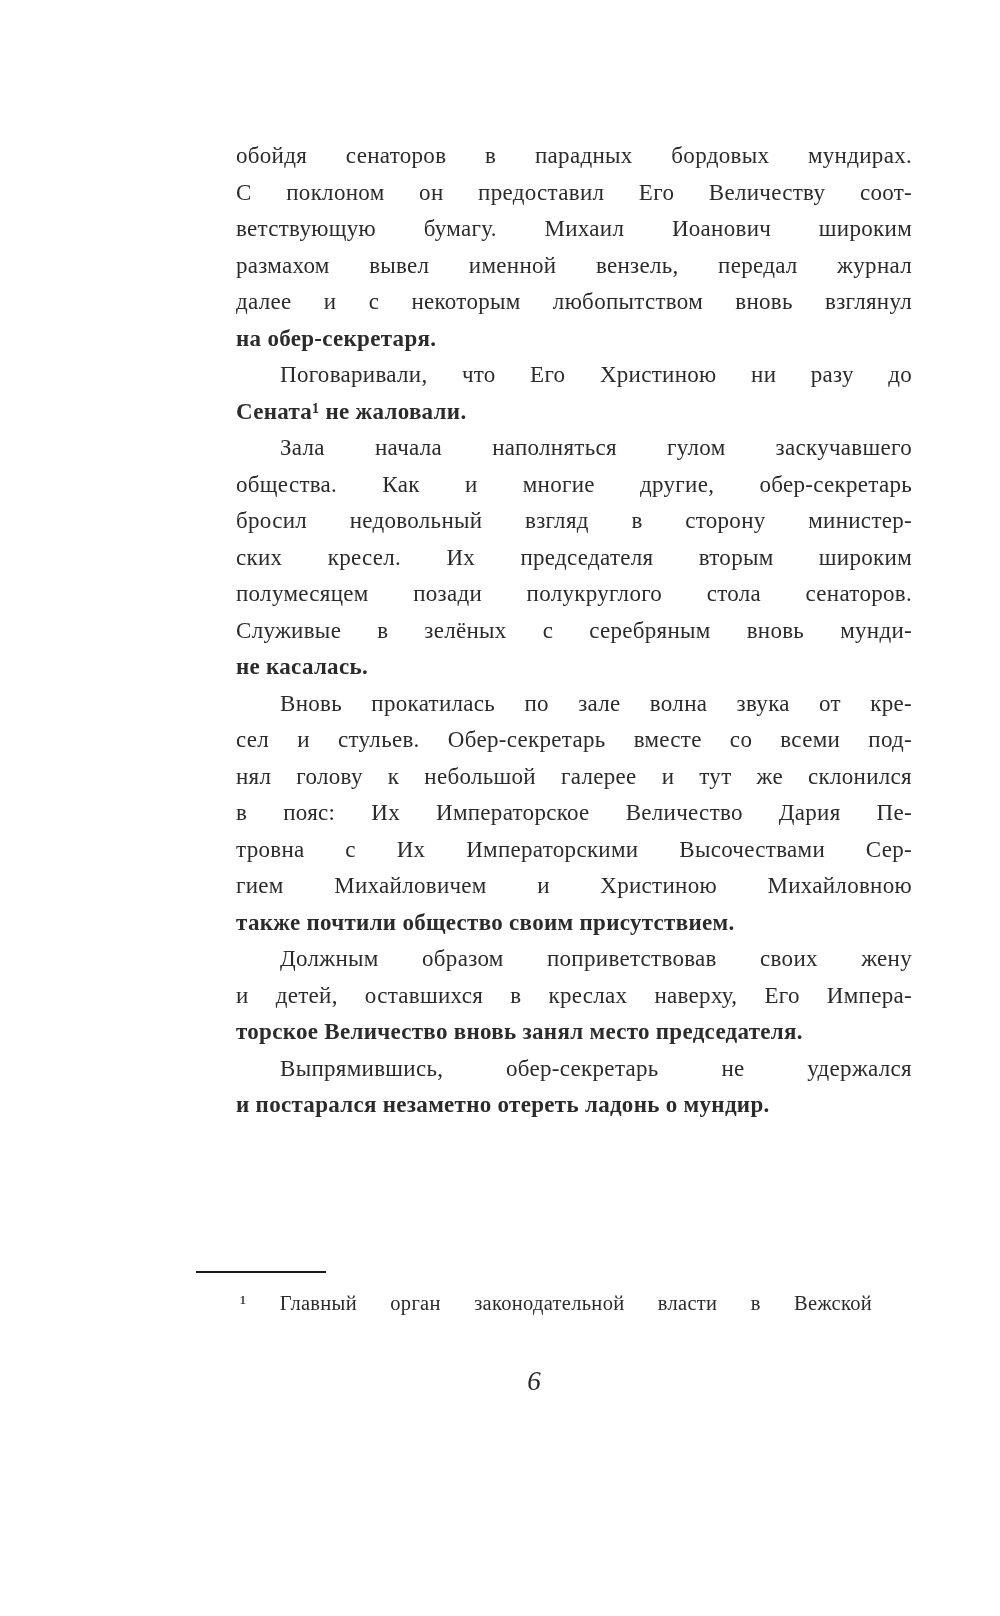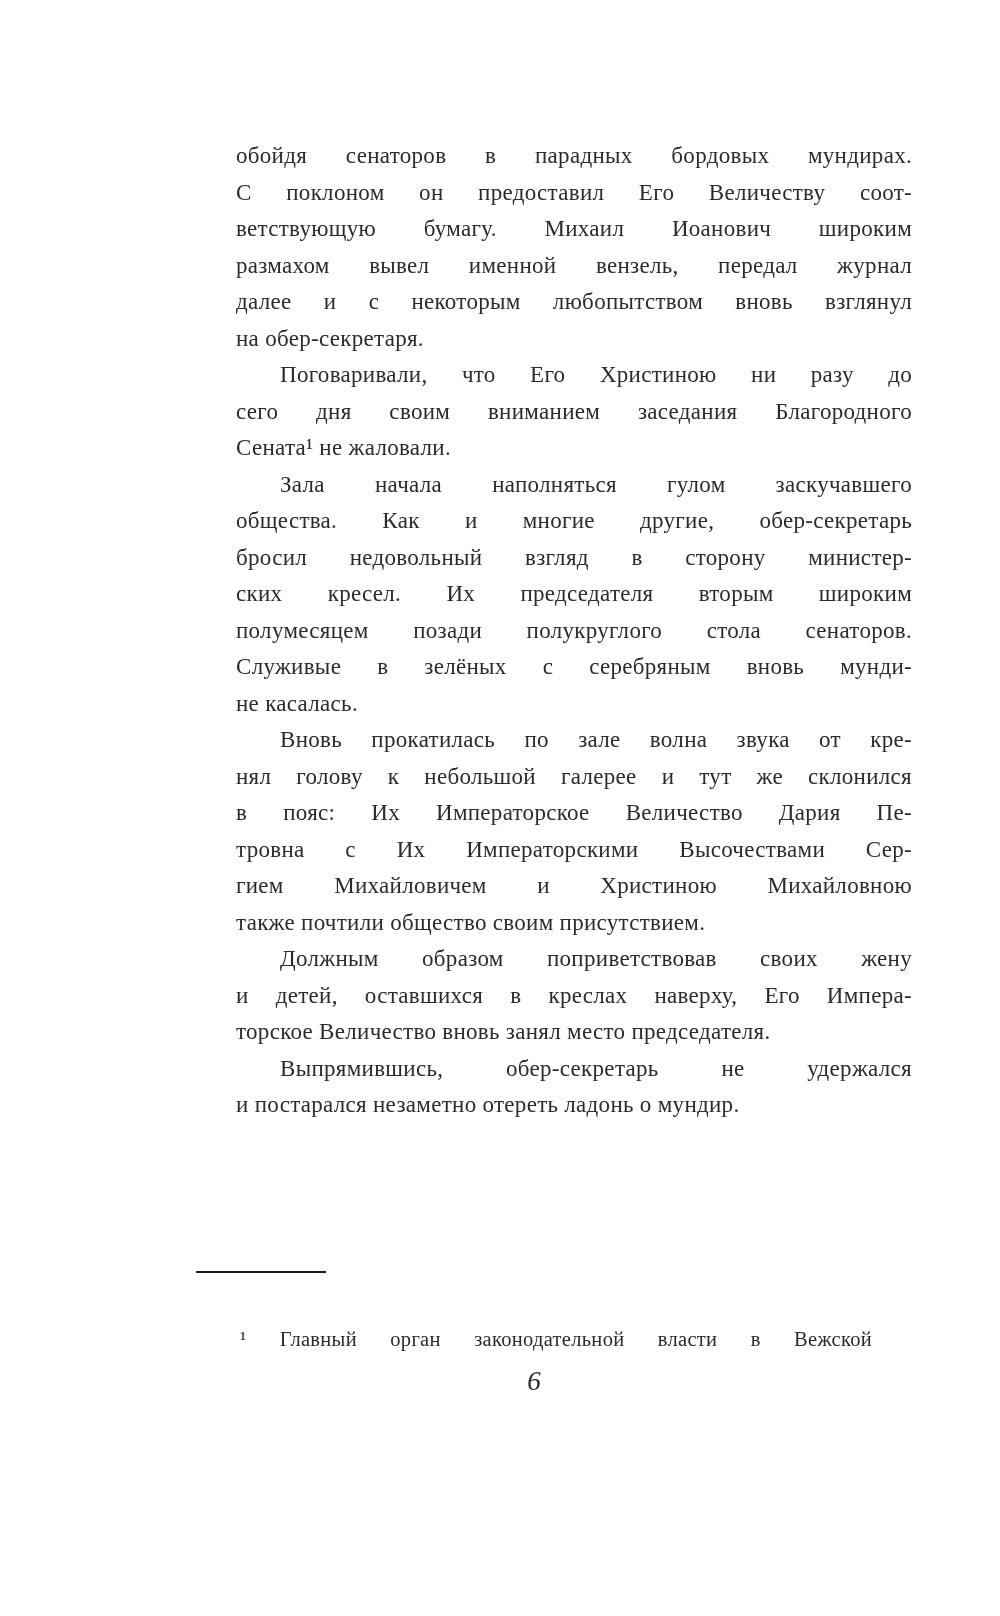--- a/index.html
+++ b/index.html
@@ -26,41 +26,41 @@
     letter-spacing: 0.3px;
     margin-left: 40px;
   }
   .paragraph { margin: 0; padding: 0; }
   .line {
     text-align: justify;
     text-align-last: justify;
   }
   .line.last {
     text-align-last: left;
+    font-weight: bold;
   }
   .line.first-indent {
     text-indent: 44px;
   }
   .footnote-rule {
     position: absolute;
     left: 196px;
     top: 1271px;
     width: 130px;
     height: 2px;
     background: #1a1a1a;
   }
   .footnote {
     position: absolute;
     left: 196px;
     top: 1284px;
     width: 676px;
     font-size: 20.5px;
     line-height: 39px;
     letter-spacing: 0.3px;
-    margin-top: 36px;
   }
   .page-number {
     position: absolute;
     left: 196px;
     top: 1366px;
     width: 676px;
     text-align: center;
     font-size: 27px;
     font-style: italic;
     color: #2b2b2b;
@@ -74,34 +74,34 @@
       <div class="paragraph">
         <div class="line">обойдя сенаторов в парадных бордовых мундирах.</div>
         <div class="line">С поклоном он предоставил Его Величеству соот-</div>
         <div class="line">ветствующую бумагу. Михаил Иоанович широким</div>
         <div class="line">размахом вывел именной вензель, передал журнал</div>
         <div class="line">далее и с некоторым любопытством вновь взглянул</div>
         <div class="line last">на обер-секретаря.</div>
       </div>
       <div class="paragraph">
         <div class="line first-indent">Поговаривали, что Его Христиною ни разу до</div>
-        <div class="line">сего дня своим вниманием заседания Благородного</div>
         <div class="line last">Сената¹ не жаловали.</div>
       </div>
       <div class="paragraph">
         <div class="line first-indent">Зала начала наполняться гулом заскучавшего</div>
         <div class="line">общества. Как и многие другие, обер-секретарь</div>
         <div class="line">бросил недовольный взгляд в сторону министер-</div>
         <div class="line">ских кресел. Их председателя вторым широким</div>
         <div class="line">полумесяцем позади полукруглого стола сенаторов.</div>
         <div class="line">Служивые в зелёных с серебряным вновь мунди-</div>
         <div class="line last">не касалась.</div>
       </div>
       <div class="paragraph">
         <div class="line first-indent">Вновь прокатилась по зале волна звука от кре-</div>
+        <div class="line">сел и стульев. Обер-секретарь вместе со всеми под-</div>
         <div class="line">нял голову к небольшой галерее и тут же склонился</div>
         <div class="line">в пояс: Их Императорское Величество Дария Пе-</div>
         <div class="line">тровна с Их Императорскими Высочествами Сер-</div>
         <div class="line">гием Михайловичем и Христиною Михайловною</div>
         <div class="line last">также почтили общество своим присутствием.</div>
       </div>
       <div class="paragraph">
         <div class="line first-indent">Должным образом поприветствовав своих жену</div>
         <div class="line">и детей, оставшихся в креслах наверху, Его Импера-</div>
         <div class="line last">торское Величество вновь занял место председателя.</div>

